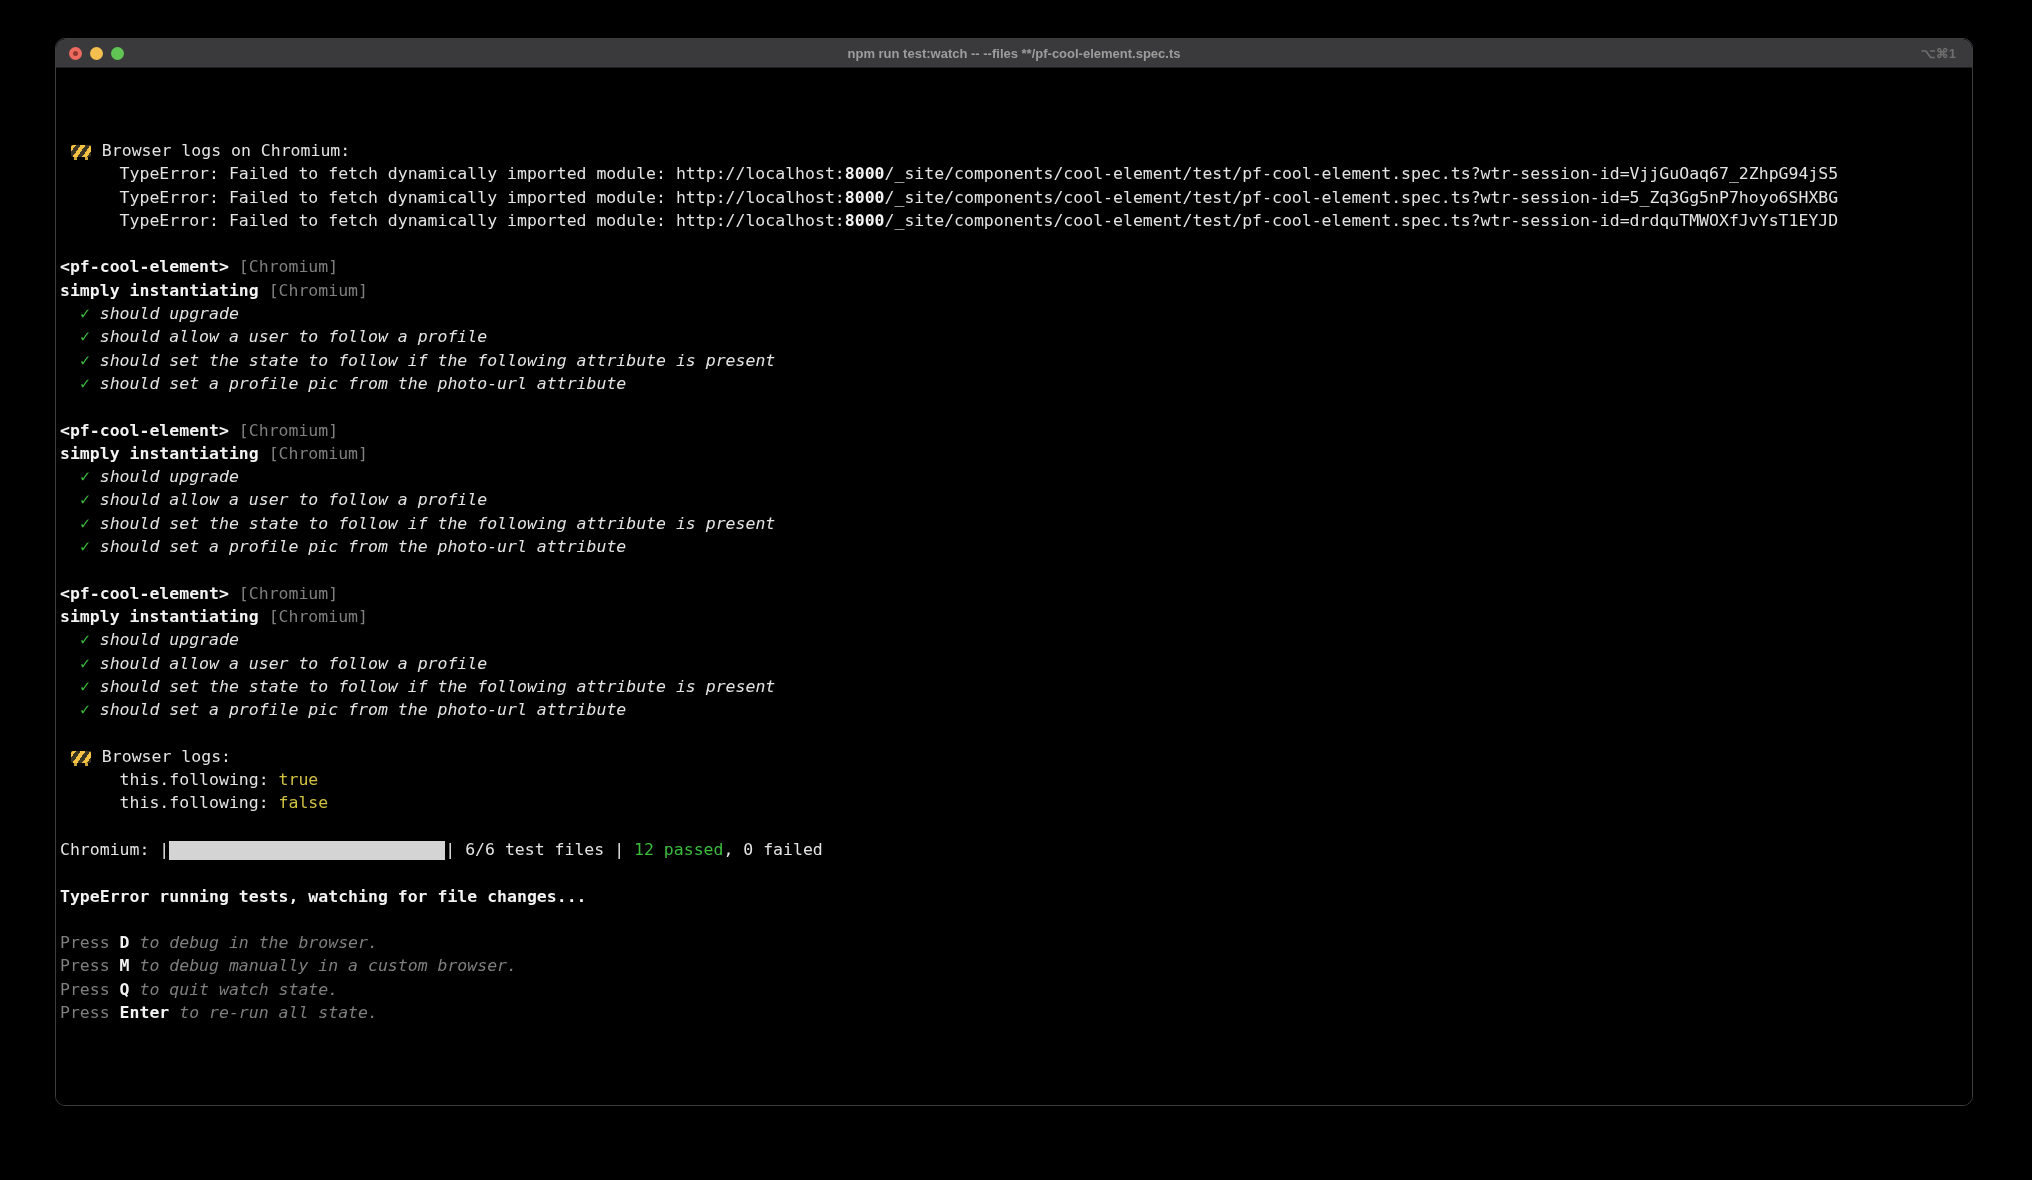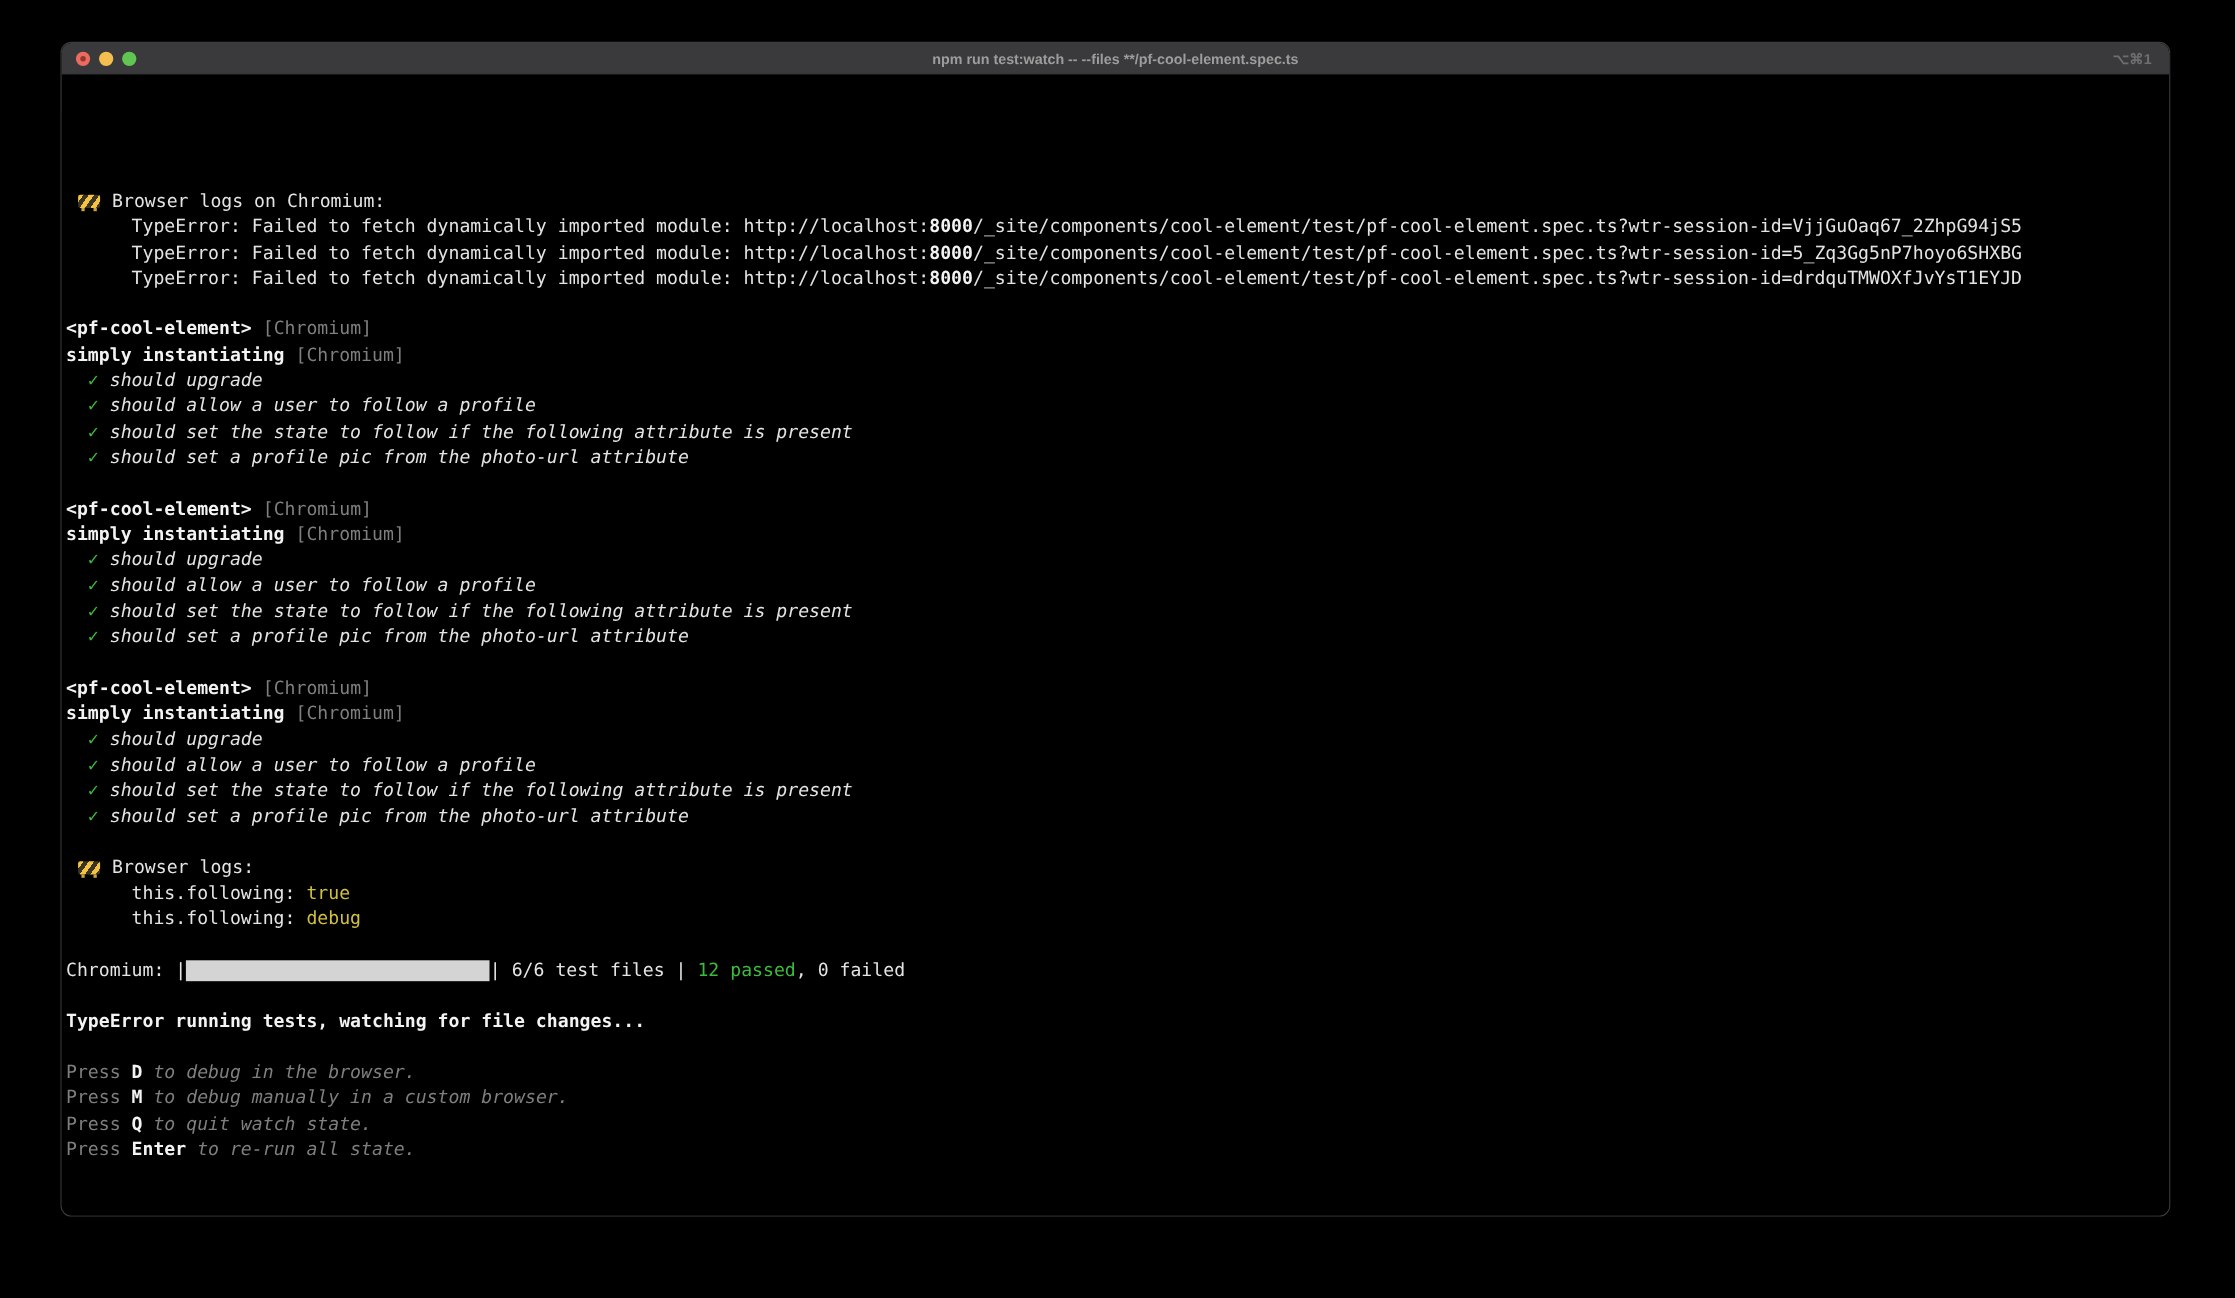--- a/index.html
+++ b/index.html
@@ -32,21 +32,21 @@
     position:absolute; left:0; right:0; top:0; height:29px; line-height:29px;
     text-align:center; color:#9d9d9d; font-size:13px; font-weight:bold;
   }
   .titlebar-badge {
     position:absolute; right:16px; top:0; height:29px; line-height:29px;
     color:#6e6e6e; font-size:13px; font-weight:bold;
   }
 
   .screen {
     position:absolute; left:0; top:30px; right:0; bottom:0;
-    background:#000; padding:70px 4px 0 4px; cursor:text;margin-top:32px;
+    background:#000; padding:70px 4px 0 4px; cursor:text;
   }
 
   .line {
     white-space:pre;
     font-family:"DejaVu Sans Mono", monospace;
     font-size:16.5px; line-height:23.3px; height:23.3px;
     color:var(--text,#e4e4e4);
   }
   .t-plain  { color:var(--text,#e4e4e4); }
   .t-bold   { color:#f3f3f3; font-weight:bold; }
@@ -111,21 +111,21 @@
         <div class="line"> </div>
         <div class="line"><span class="t-bold">&lt;pf-cool-element&gt;</span><span class="t-plain"> </span><span class="t-dim">[Chromium]</span></div>
         <div class="line"><span class="t-bold">simply instantiating</span><span class="t-plain"> </span><span class="t-dim">[Chromium]</span></div>
         <div class="line"><span class="t-plain">  </span><span class="t-green">✓</span><span class="t-plain"> </span><span class="t-italic">should upgrade</span></div>
         <div class="line"><span class="t-plain">  </span><span class="t-green">✓</span><span class="t-plain"> </span><span class="t-italic">should allow a user to follow a profile</span></div>
         <div class="line"><span class="t-plain">  </span><span class="t-green">✓</span><span class="t-plain"> </span><span class="t-italic">should set the state to follow if the following attribute is present</span></div>
         <div class="line"><span class="t-plain">  </span><span class="t-green">✓</span><span class="t-plain"> </span><span class="t-italic">should set a profile pic from the photo-url attribute</span></div>
         <div class="line"> </div>
         <div class="line"><span class="t-plain"> </span><span class="barrier"></span><span class="t-plain"> Browser logs:</span></div>
         <div class="line"><span class="t-plain">      this.following: </span><span class="t-yellow">true</span></div>
-        <div class="line"><span class="t-plain">      this.following: </span><span class="t-yellow">debug</span></div>
+        <div class="line"><span class="t-plain">      this.following: </span><span class="t-yellow">false</span></div>
         <div class="line"> </div>
         <div class="line"><span class="t-plain">Chromium: </span><span class="t-plain">|</span><span class="bar-fill" style="background: rgb(212, 212, 212);"></span><span class="t-plain">|</span><span class="t-plain"> 6/6 test files | </span><span class="t-green">12 passed</span><span class="t-plain">, 0 failed</span></div>
         <div class="line"> </div>
         <div class="line"><span class="t-bold">TypeError running tests, watching for file changes...</span></div>
         <div class="line"> </div>
         <div class="line"><span class="t-dim">Press </span><span class="t-key">D</span><span class="t-dimi"> to debug in the browser.</span></div>
         <div class="line"><span class="t-dim">Press </span><span class="t-key">M</span><span class="t-dimi"> to debug manually in a custom browser.</span></div>
         <div class="line"><span class="t-dim">Press </span><span class="t-key">Q</span><span class="t-dimi"> to quit watch state.</span></div>
         <div class="line"><span class="t-dim">Press </span><span class="t-key">Enter</span><span class="t-dimi"> to re-run all state.</span></div>
       </div>

